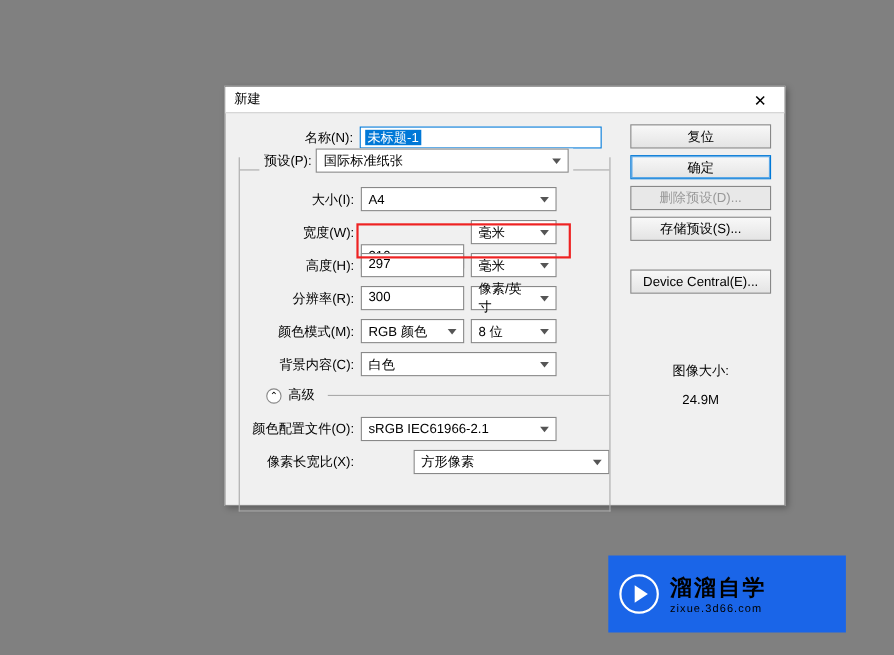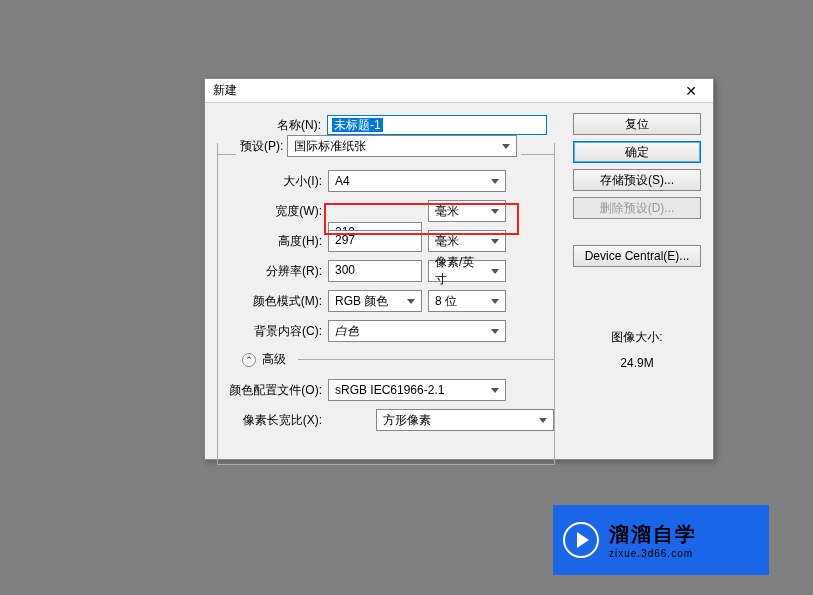--- a/index.html
+++ b/index.html
@@ -325,21 +325,21 @@
             <span>RGB 颜色</span>
           </div>
           <div style="width:6px;"></div>
           <div class="select" style="width:78px;">
             <span>8 位</span>
           </div>
         </div>
 
         <div class="row">
           <div class="label">背景内容(C):</div>
-          <div class="select" style="width:178px;font-style:italic;">
+          <div class="select" style="width:178px;">
             <span>白色</span>
           </div>
         </div>
 
         <div class="adv">
           <div class="adv-chevron">⌃</div>
           <span>高级</span>
           <div class="adv-line"></div>
         </div>
 
@@ -359,25 +359,25 @@
       </div>
     </div>
 
     <div class="side-buttons">
       <div class="btn">
         <span>复位</span>
       </div>
       <div class="btn primary">
         <span>确定</span>
       </div>
+      <div class="btn disabled">
+        <span>删除预设(D)...</span>
+      </div>
       <div class="btn">
         <span>存储预设(S)...</span>
-      </div>
-      <div class="btn disabled">
-        <span>删除预设(D)...</span>
       </div>
       <div class="gap"></div>
       <div class="btn">
         <span>Device Central(E)...</span>
       </div>
     </div>
 
     <div class="size-info">
       <div class="size-info-label">图像大小:</div>
       <div>24.9M</div>

